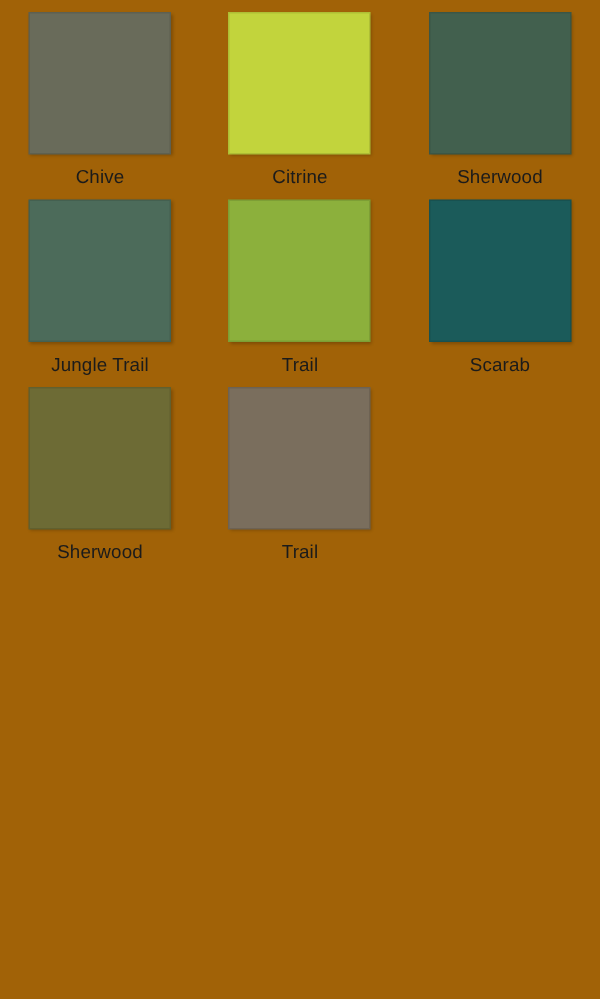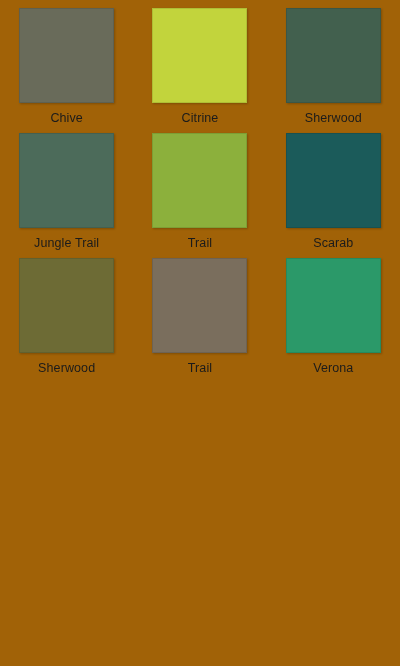--- a/index.html
+++ b/index.html
@@ -81,17 +81,13 @@
       <div class="swatch-label">Scarab</div>
     </div>
     <div class="swatch-cell">
       <div class="swatch-chip" style="background-color: rgb(109, 107, 53);"></div>
       <div class="swatch-label">Sherwood</div>
     </div>
     <div class="swatch-cell">
       <div class="swatch-chip" style="background-color: rgb(122, 110, 93);"></div>
       <div class="swatch-label">Trail</div>
     </div>
-    <div class="swatch-cell">
-      <div class="swatch-chip" style="background-color: rgb(43, 153, 105);"></div>
-      <div class="swatch-label">Verona</div>
-    </div>
   </main>
 
 </body></html>

